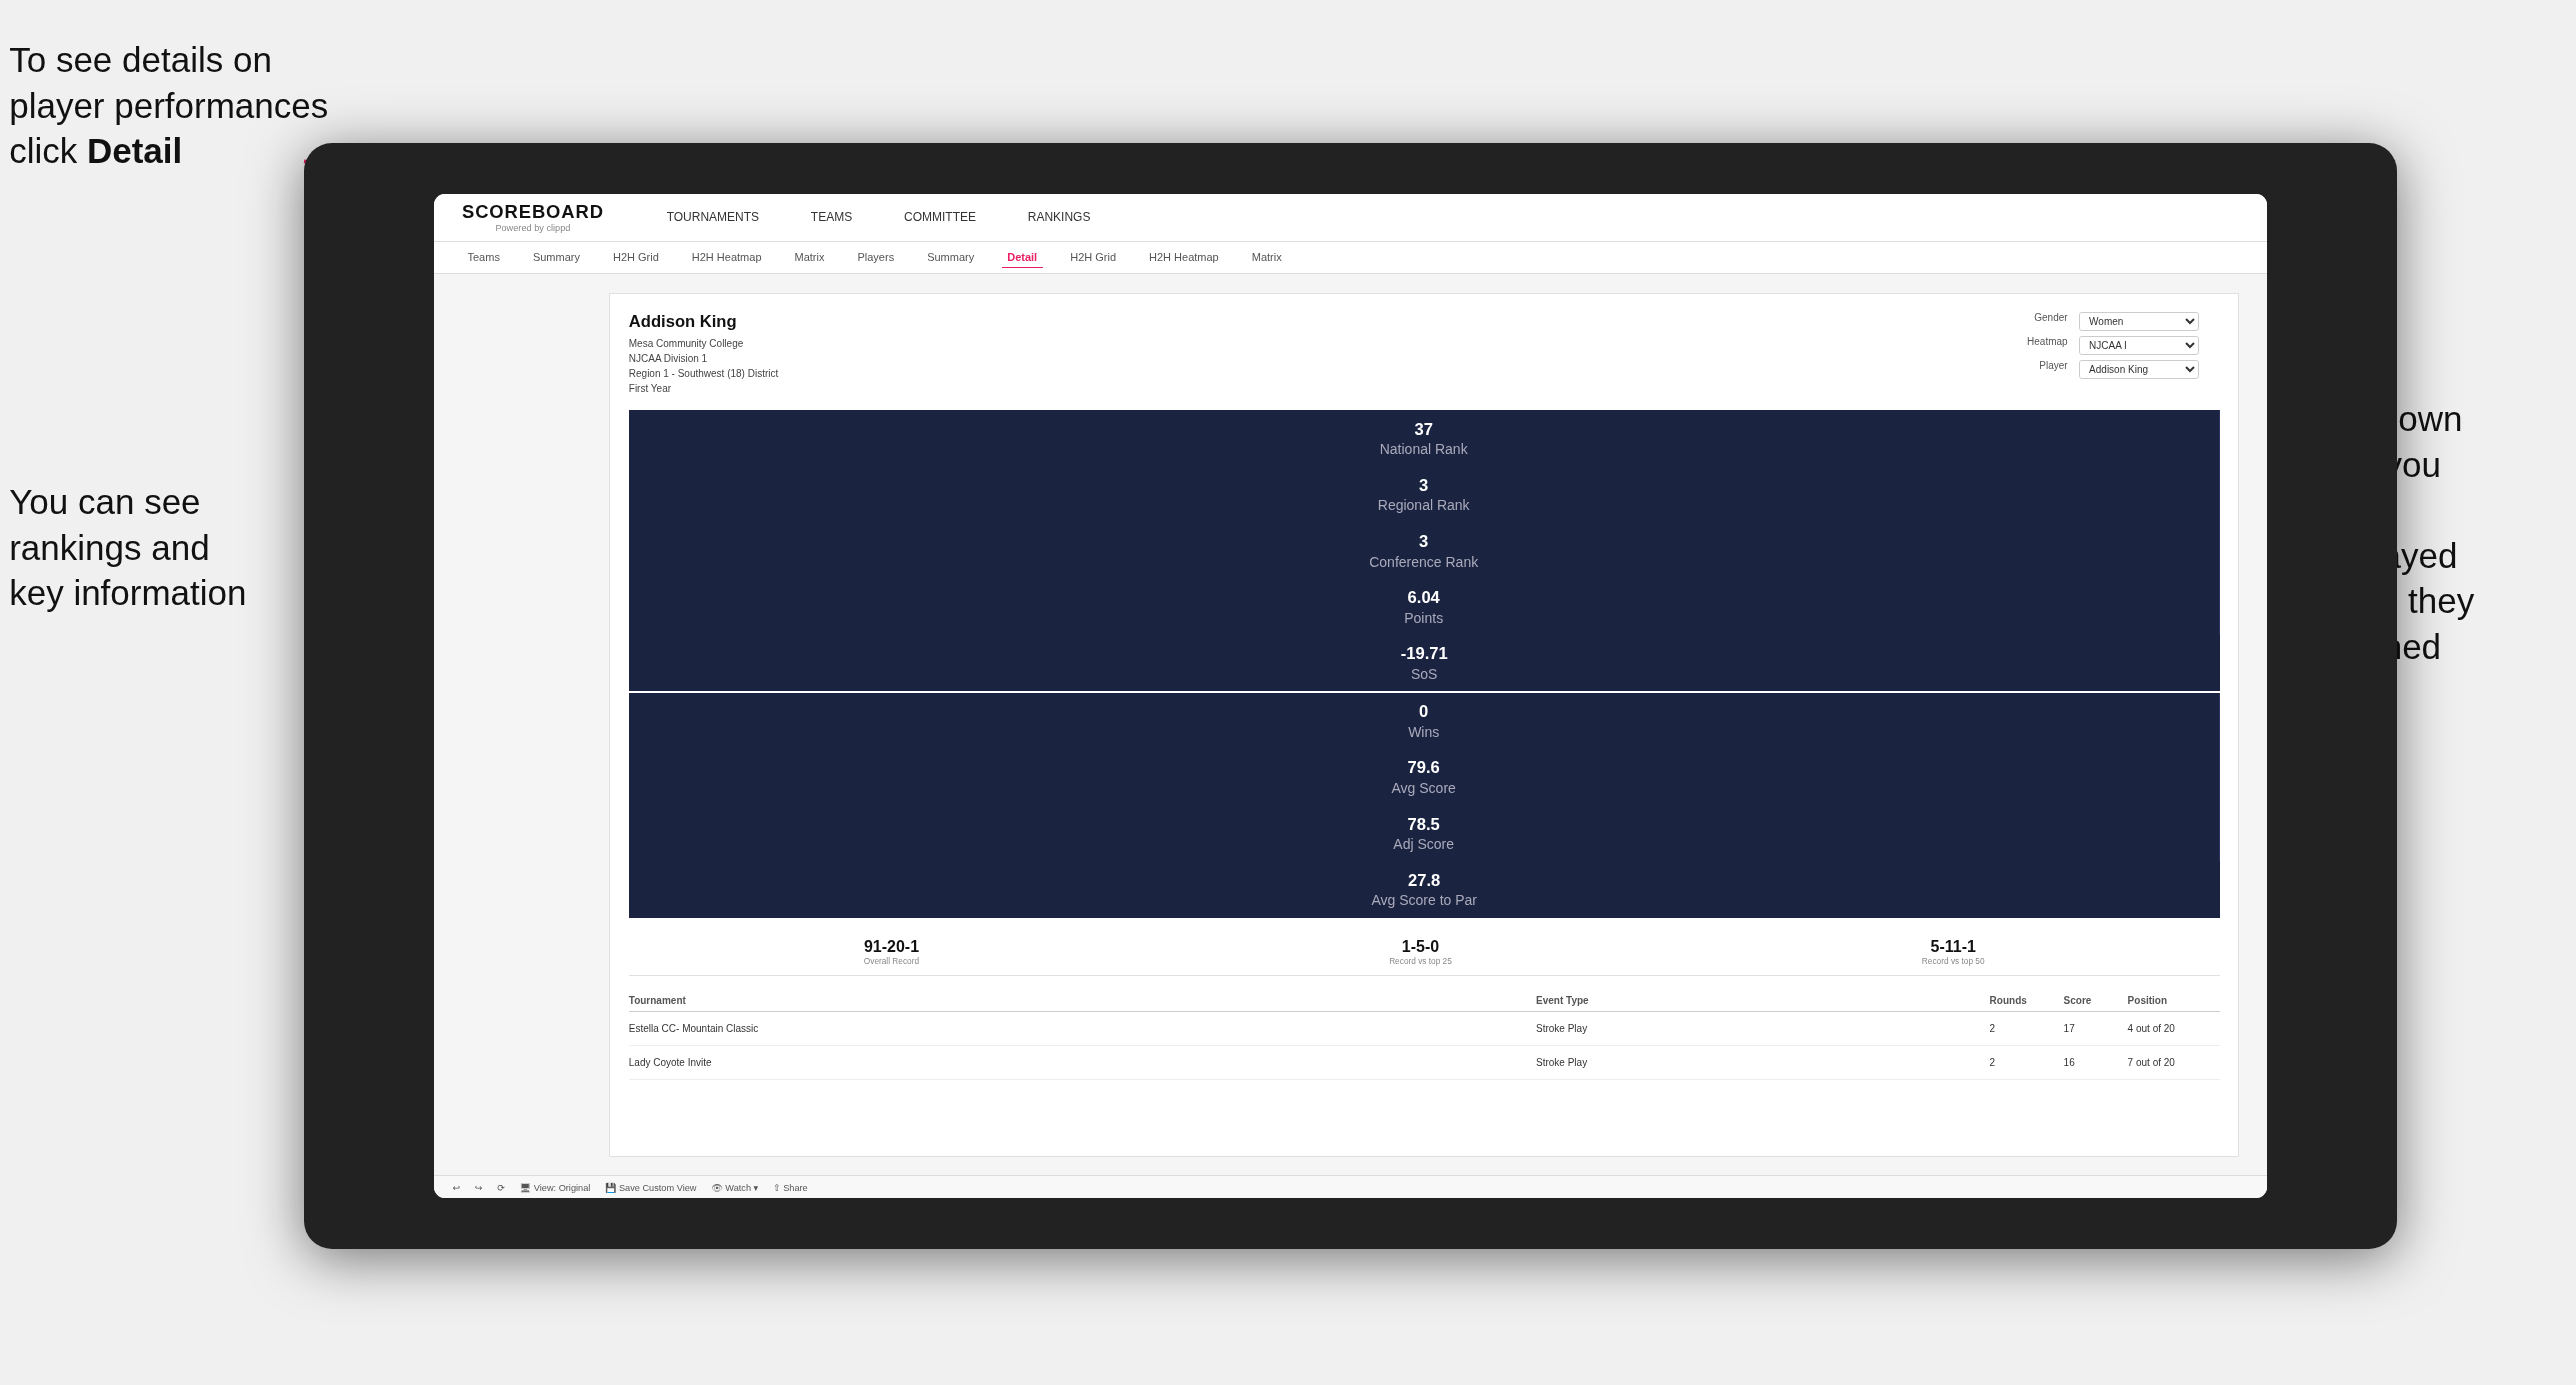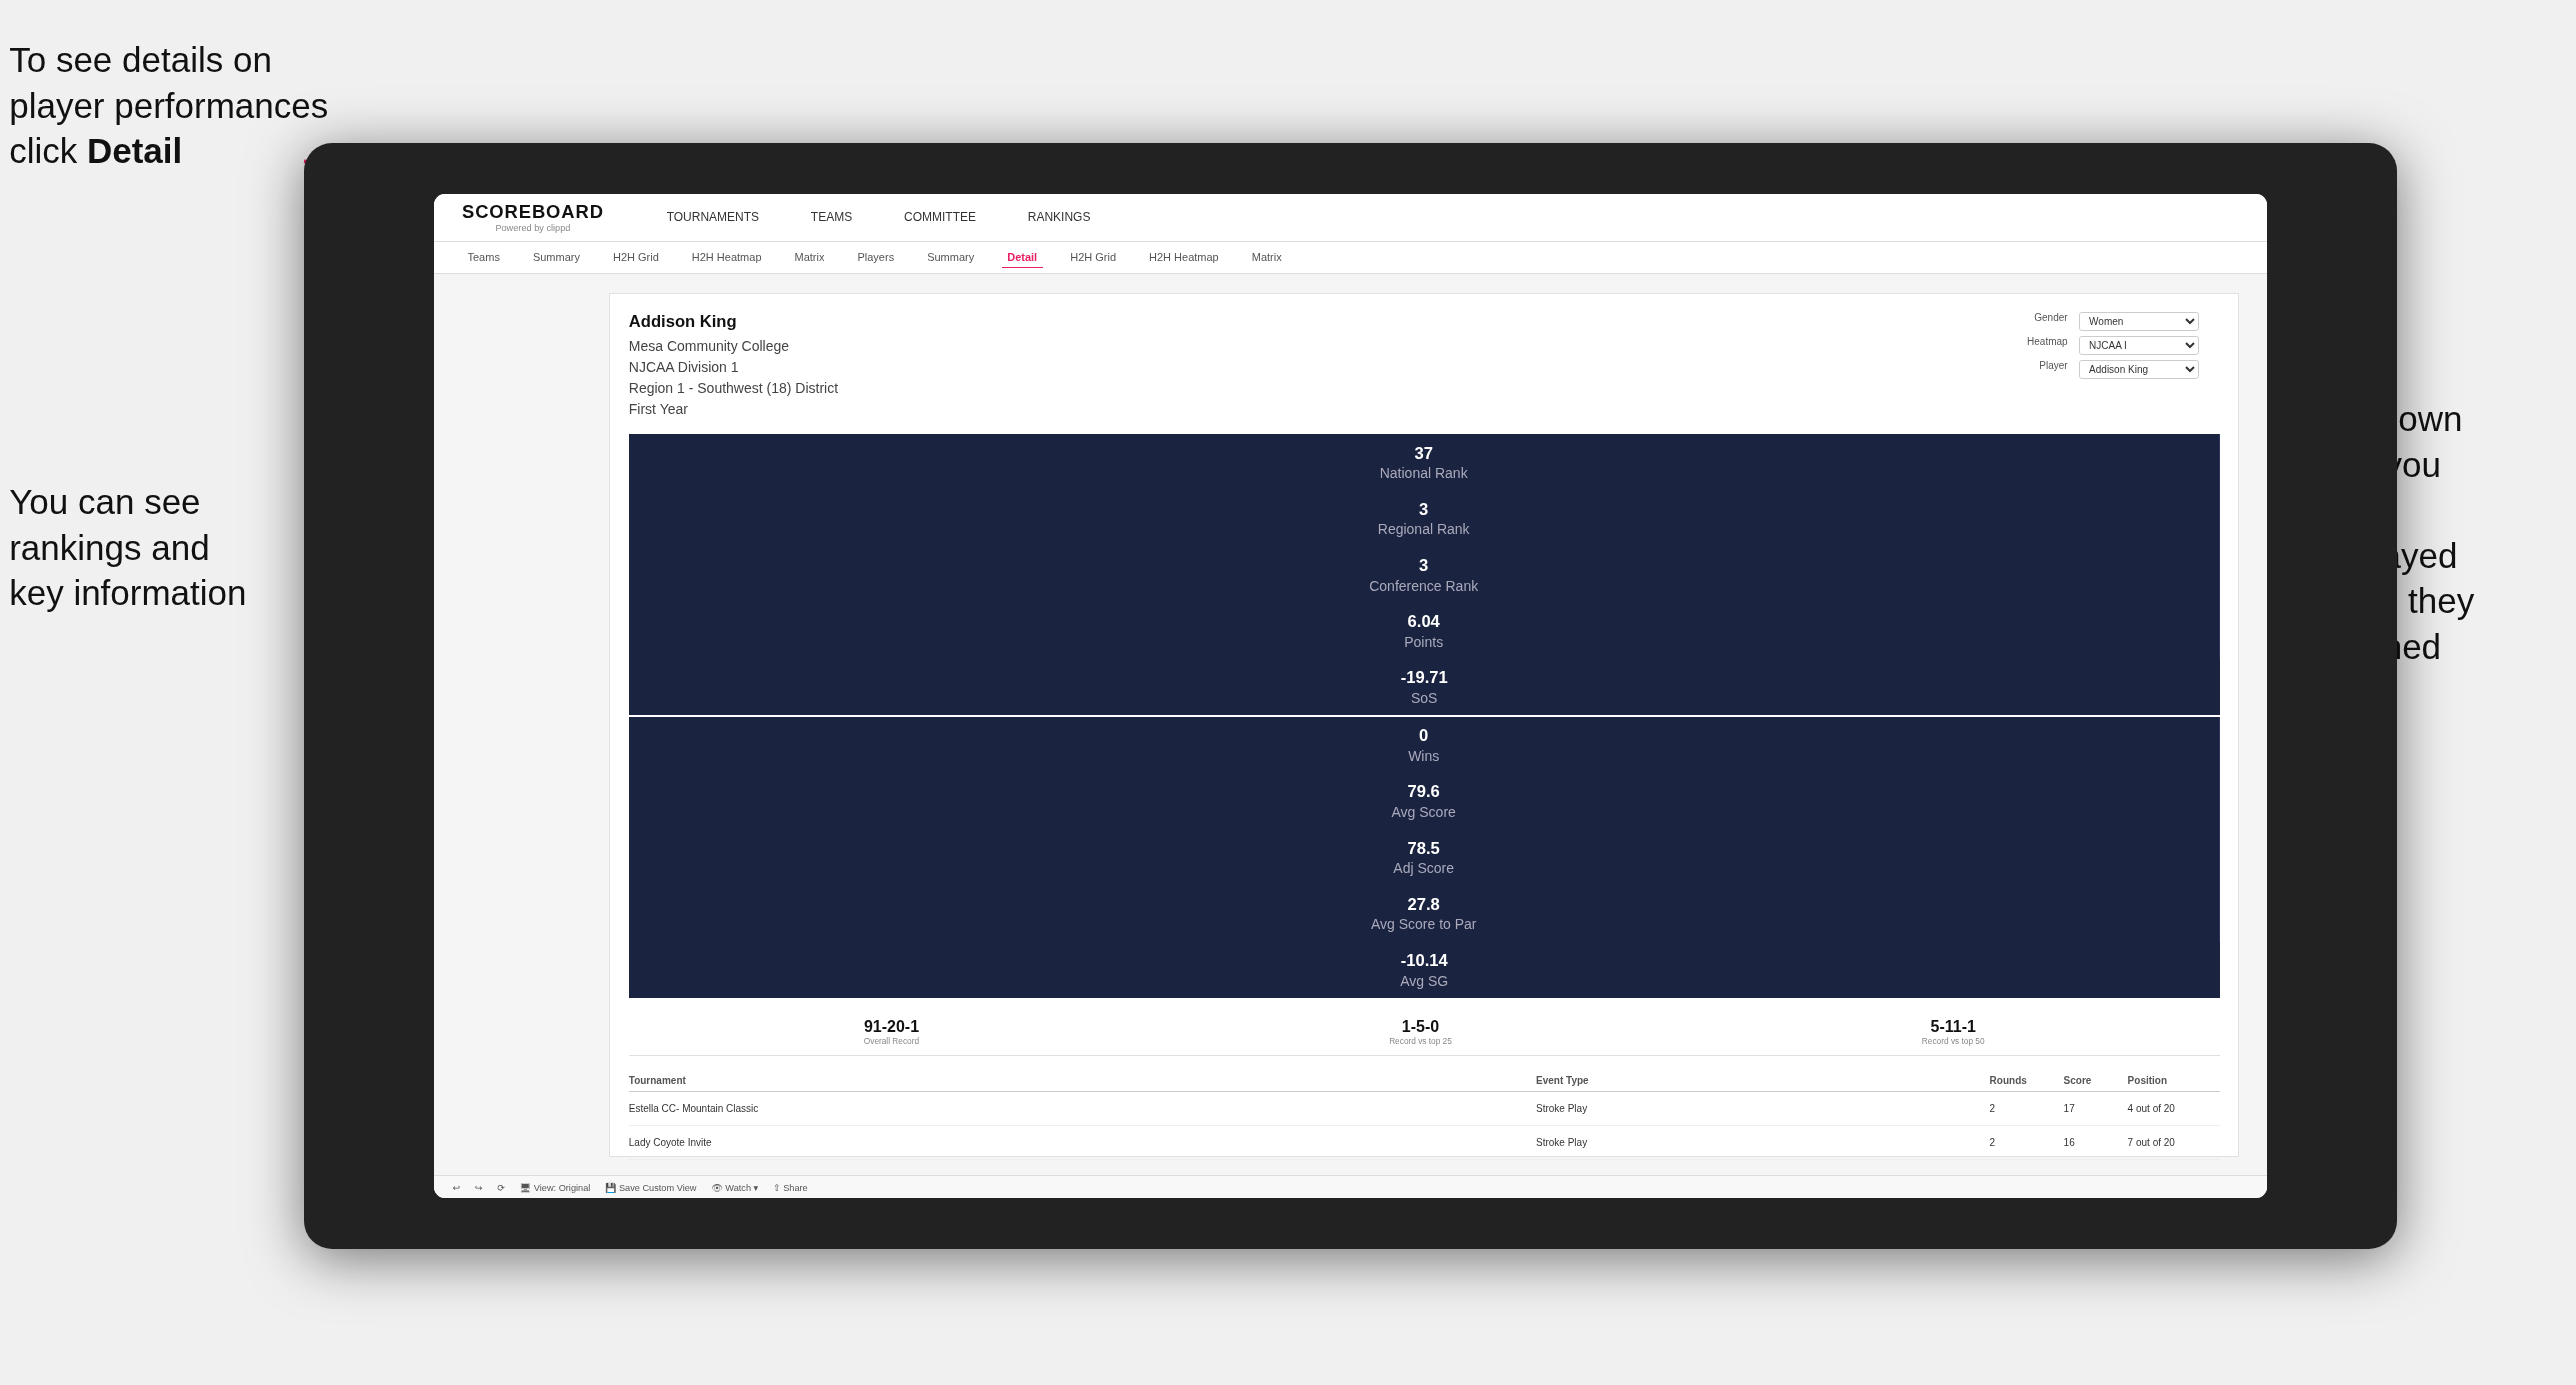--- a/index.html
+++ b/index.html
@@ -157,21 +157,21 @@
     }
 
     .player-info h2 {
       font-size: 16.6px;
       font-weight: 700;
       color: #111;
       margin-bottom: 3.7px;
     }
 
     .player-info p {
-      font-size: 14px;
+      font-size: 10px;
       color: #444;
       line-height: 1.5;
     }
 
     .player-controls {
       display: flex;
       flex-direction: column;
       gap: 5.5px;
       min-width: 203px;
     }
@@ -460,24 +460,20 @@
               <span class="stat-value">79.6</span>
               <span class="stat-label">Avg Score</span>
             </div>
             <div class="stat-cell">
               <span class="stat-value">78.5</span>
               <span class="stat-label">Adj Score</span>
             </div>
             <div class="stat-cell">
               <span class="stat-value">27.8</span>
               <span class="stat-label">Avg Score to Par</span>
-            </div>
-            <div class="stat-cell">
-              <span class="stat-value">-10.14</span>
-              <span class="stat-label">Avg SG</span>
             </div>
           </div>
 
         <div class="records-row" id="records-row">
             <div class="record-item">
               <div class="record-value">91-20-1</div>
               <div class="record-label">Overall Record</div>
             </div>
             <div class="record-item">
               <div class="record-value">1-5-0</div>

